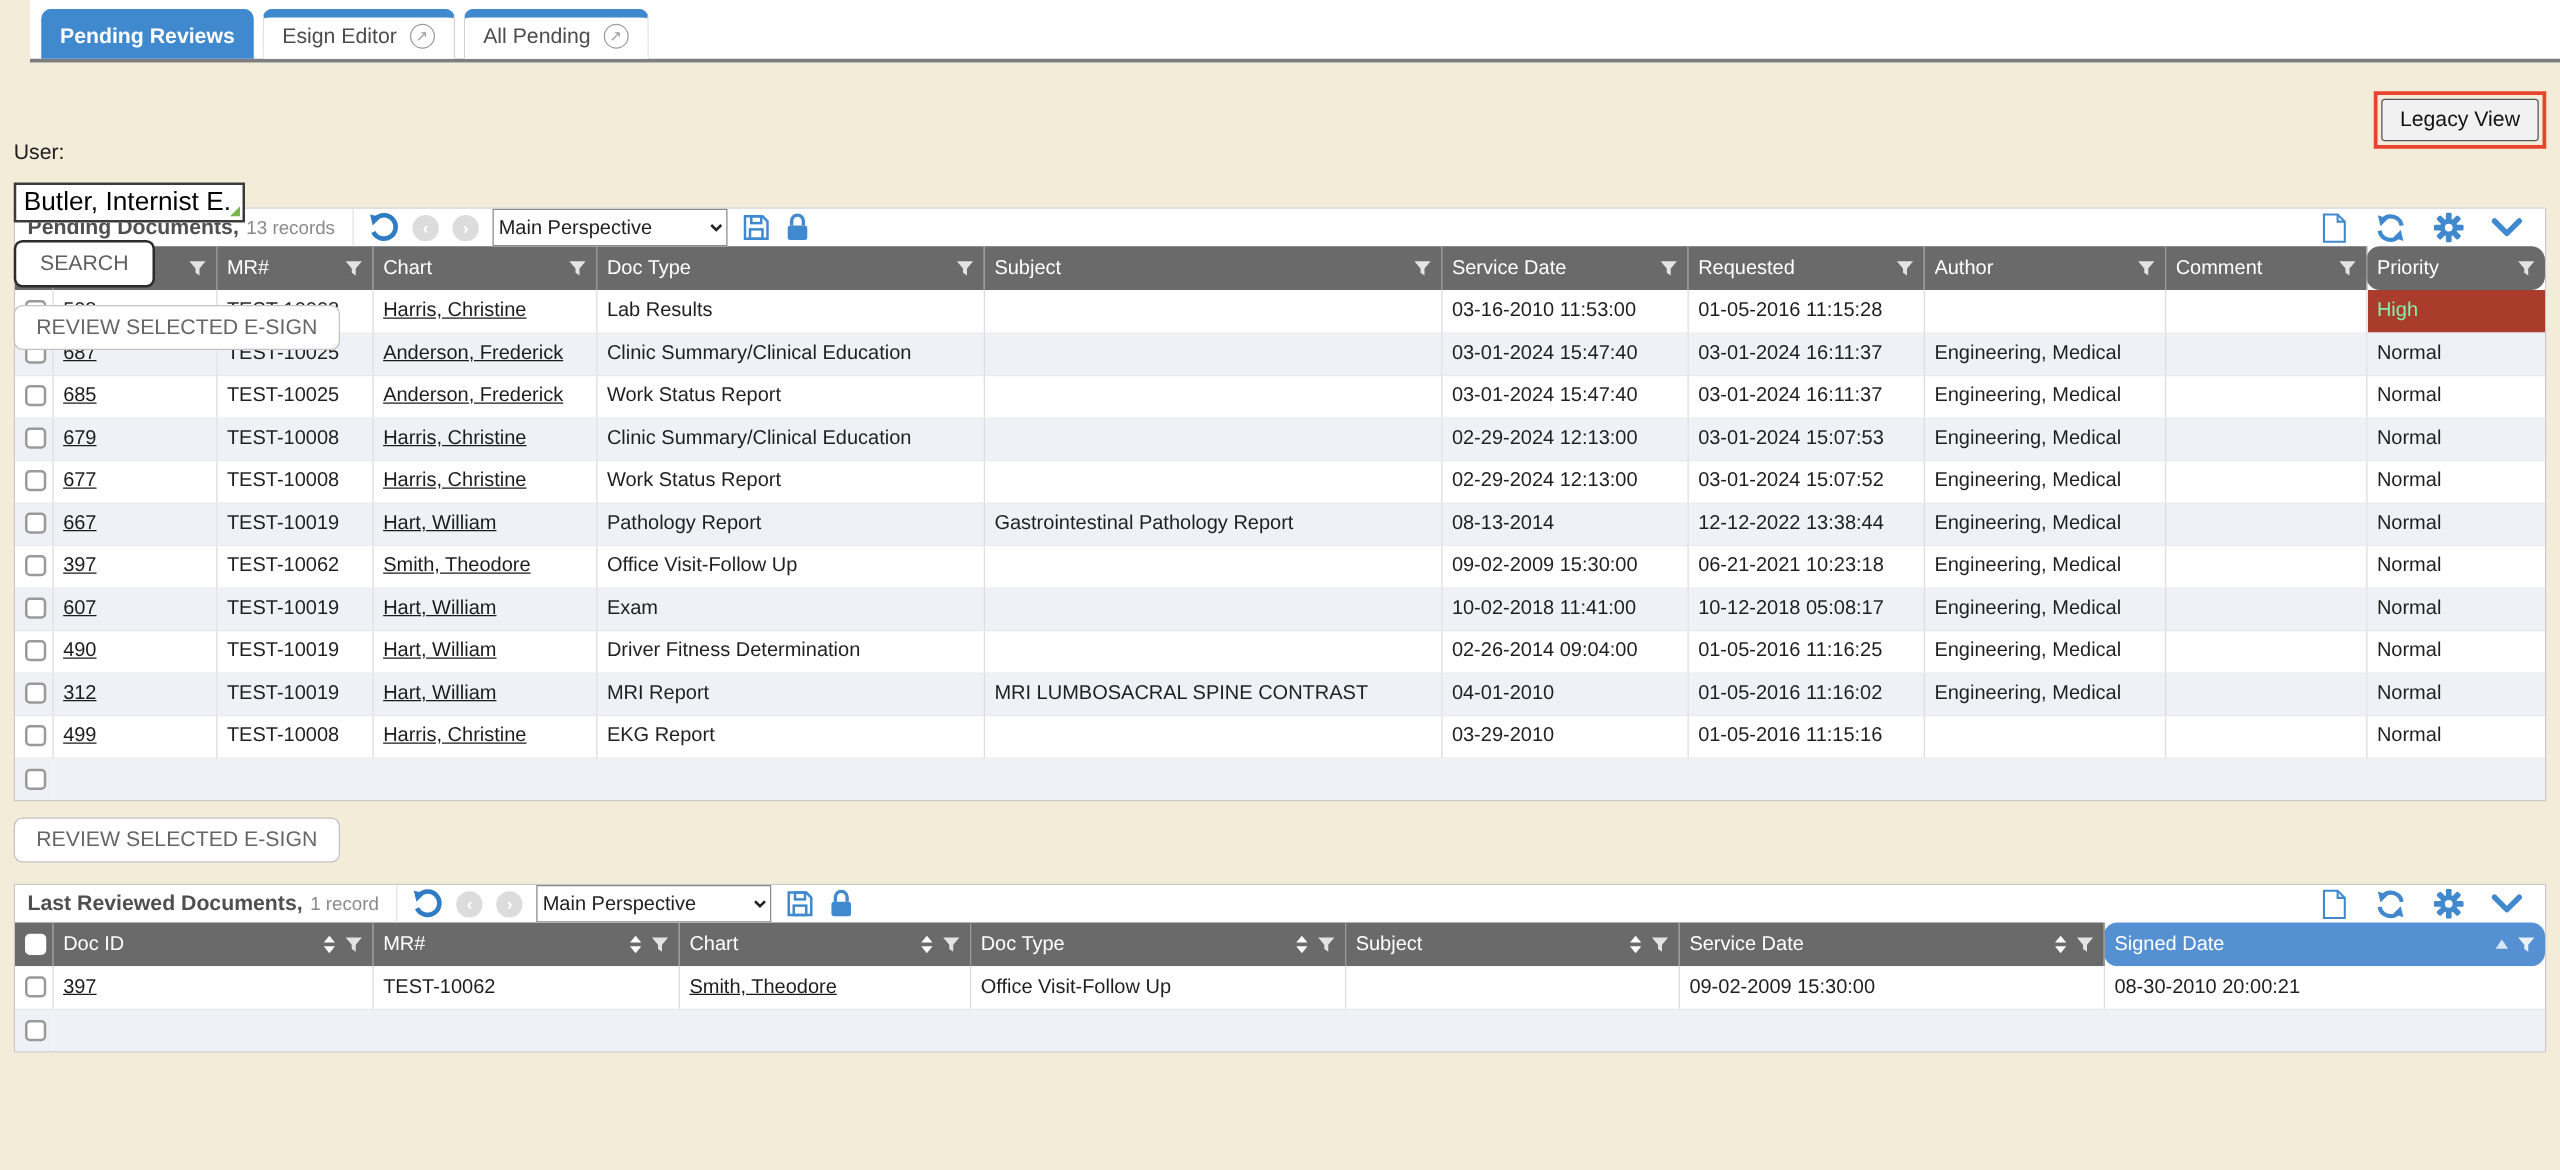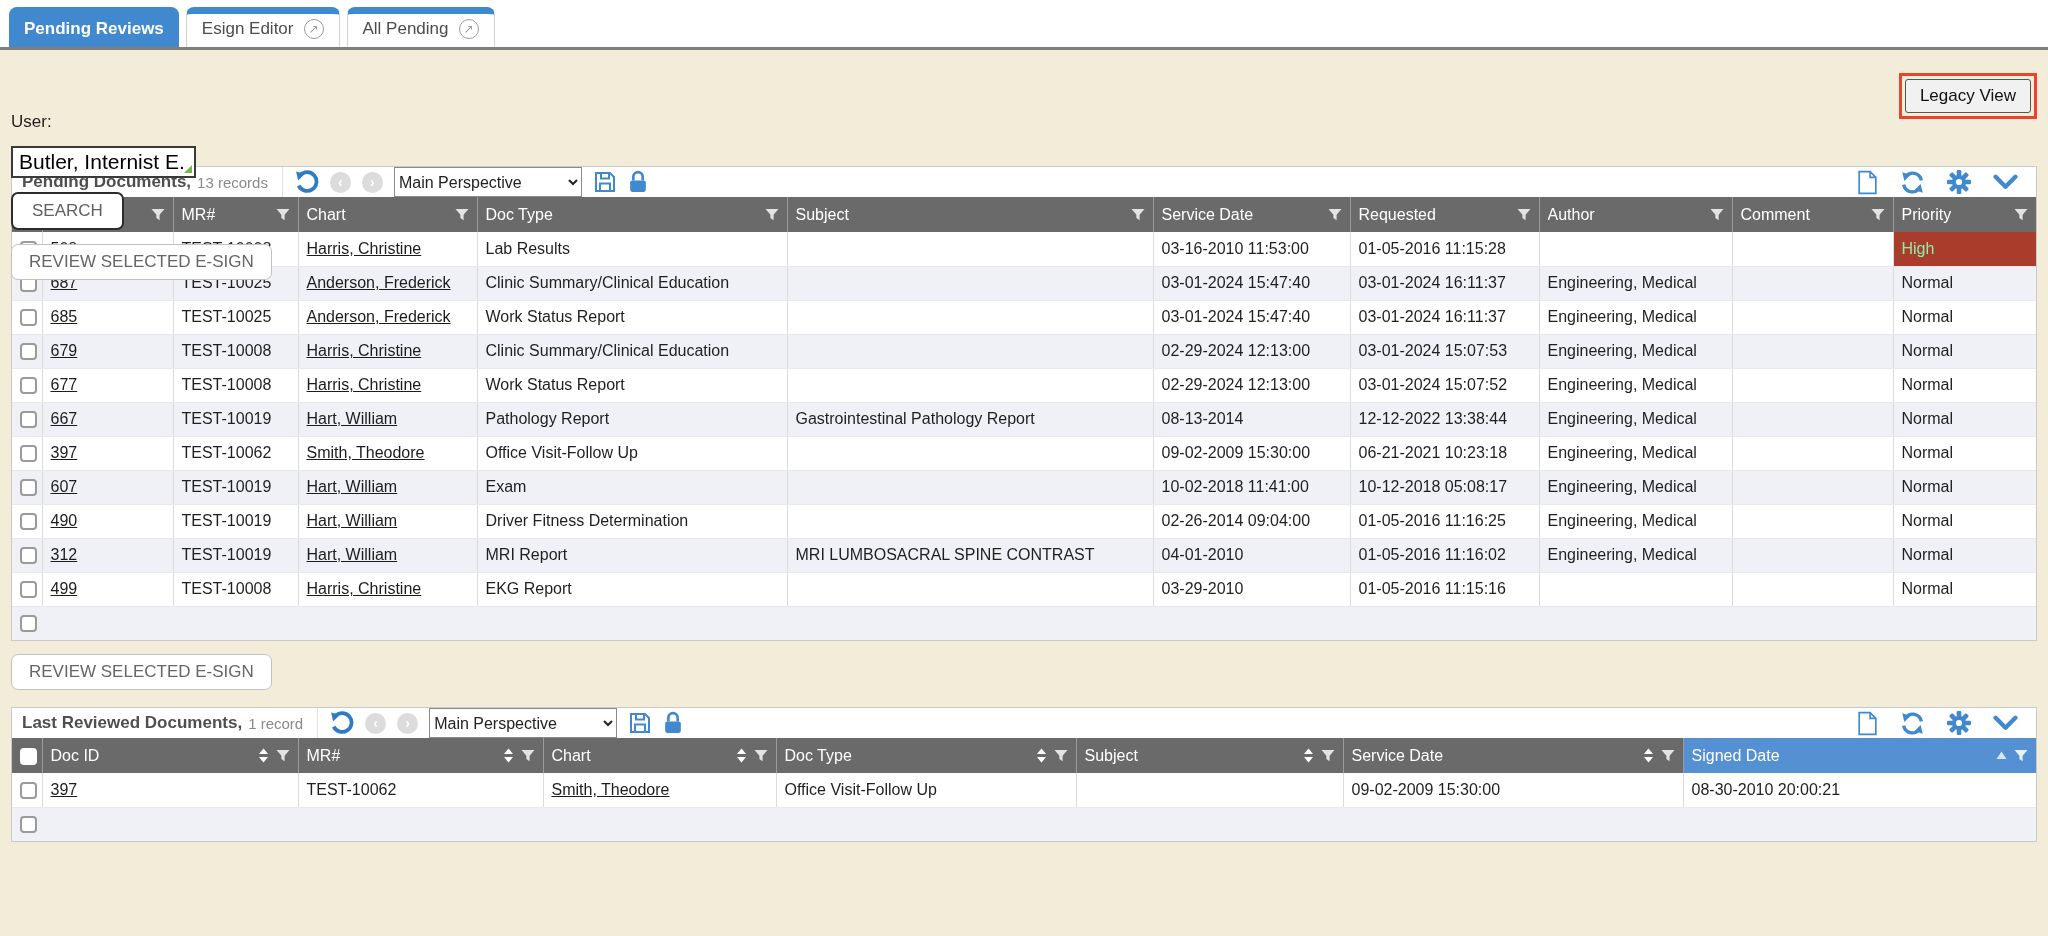--- a/index.html
+++ b/index.html
@@ -12,20 +12,21 @@
     color: #1f1f1f;
   }
   
   .tabbar {
     background: #fff;
     padding: 7px 0 0 9px;
     display: flex;
     gap: 7px;
     align-items: flex-end;
     border-bottom: 3px solid #7e7e7e;
+    margin-left: 24px;
   }
   .tab {
     display: flex; align-items: center; gap: 10px;
     padding: 5px 15px 8px 15px;
     border-radius: 8px 8px 0 0;
     font-size: 17px;
     border-top: 7px solid #4189ce;
     cursor: default;
   }
   .tab.inactive { background:#fff; color:#4c4c4c; border-left:1px solid #d2d2d2; border-right:1px solid #d2d2d2; }
@@ -76,21 +77,21 @@
     border: 1px solid #8a8a8a; background: #fff; color: #222;
   }
   .tb-right { margin-left: auto; display: flex; gap: 22px; align-items: center; padding-right: 8px; }
   .icon-btn { display: inline-flex; align-items: center; }
   
   table.grid { border-collapse: collapse; table-layout: fixed; width: 100%; }
   table.grid th {
     background: #6a6a6a; color: #fff; font-weight: 400; font-size: 16px;
     height: 35px; padding: 0 8px; text-align: left; border-right: 1px solid #9b9b9b;
   }
-  table.grid th:last-child { border-right: none; }
+  table.grid th:last-child { border-right: none; border-radius: 11px; }
   table.grid th.sorted { background: #5590d2; border-right: none; }
   .th-inner { display: flex; align-items: center; justify-content: space-between; gap: 4px; }
   .th-label { white-space: nowrap; overflow: hidden; }
   .th-icons { display: inline-flex; align-items: center; gap: 7px; flex-shrink: 0; }
   table.grid td {
     height: 34px; padding: 0 8px; font-size: 16px; color: #1f1f1f;
     border-right: 1px solid #dcdcdc; border-bottom: 1px solid #e9e9ed;
     white-space: nowrap; overflow: hidden; background: #fff;
   }
   table.grid td:last-child { border-right: none; }

